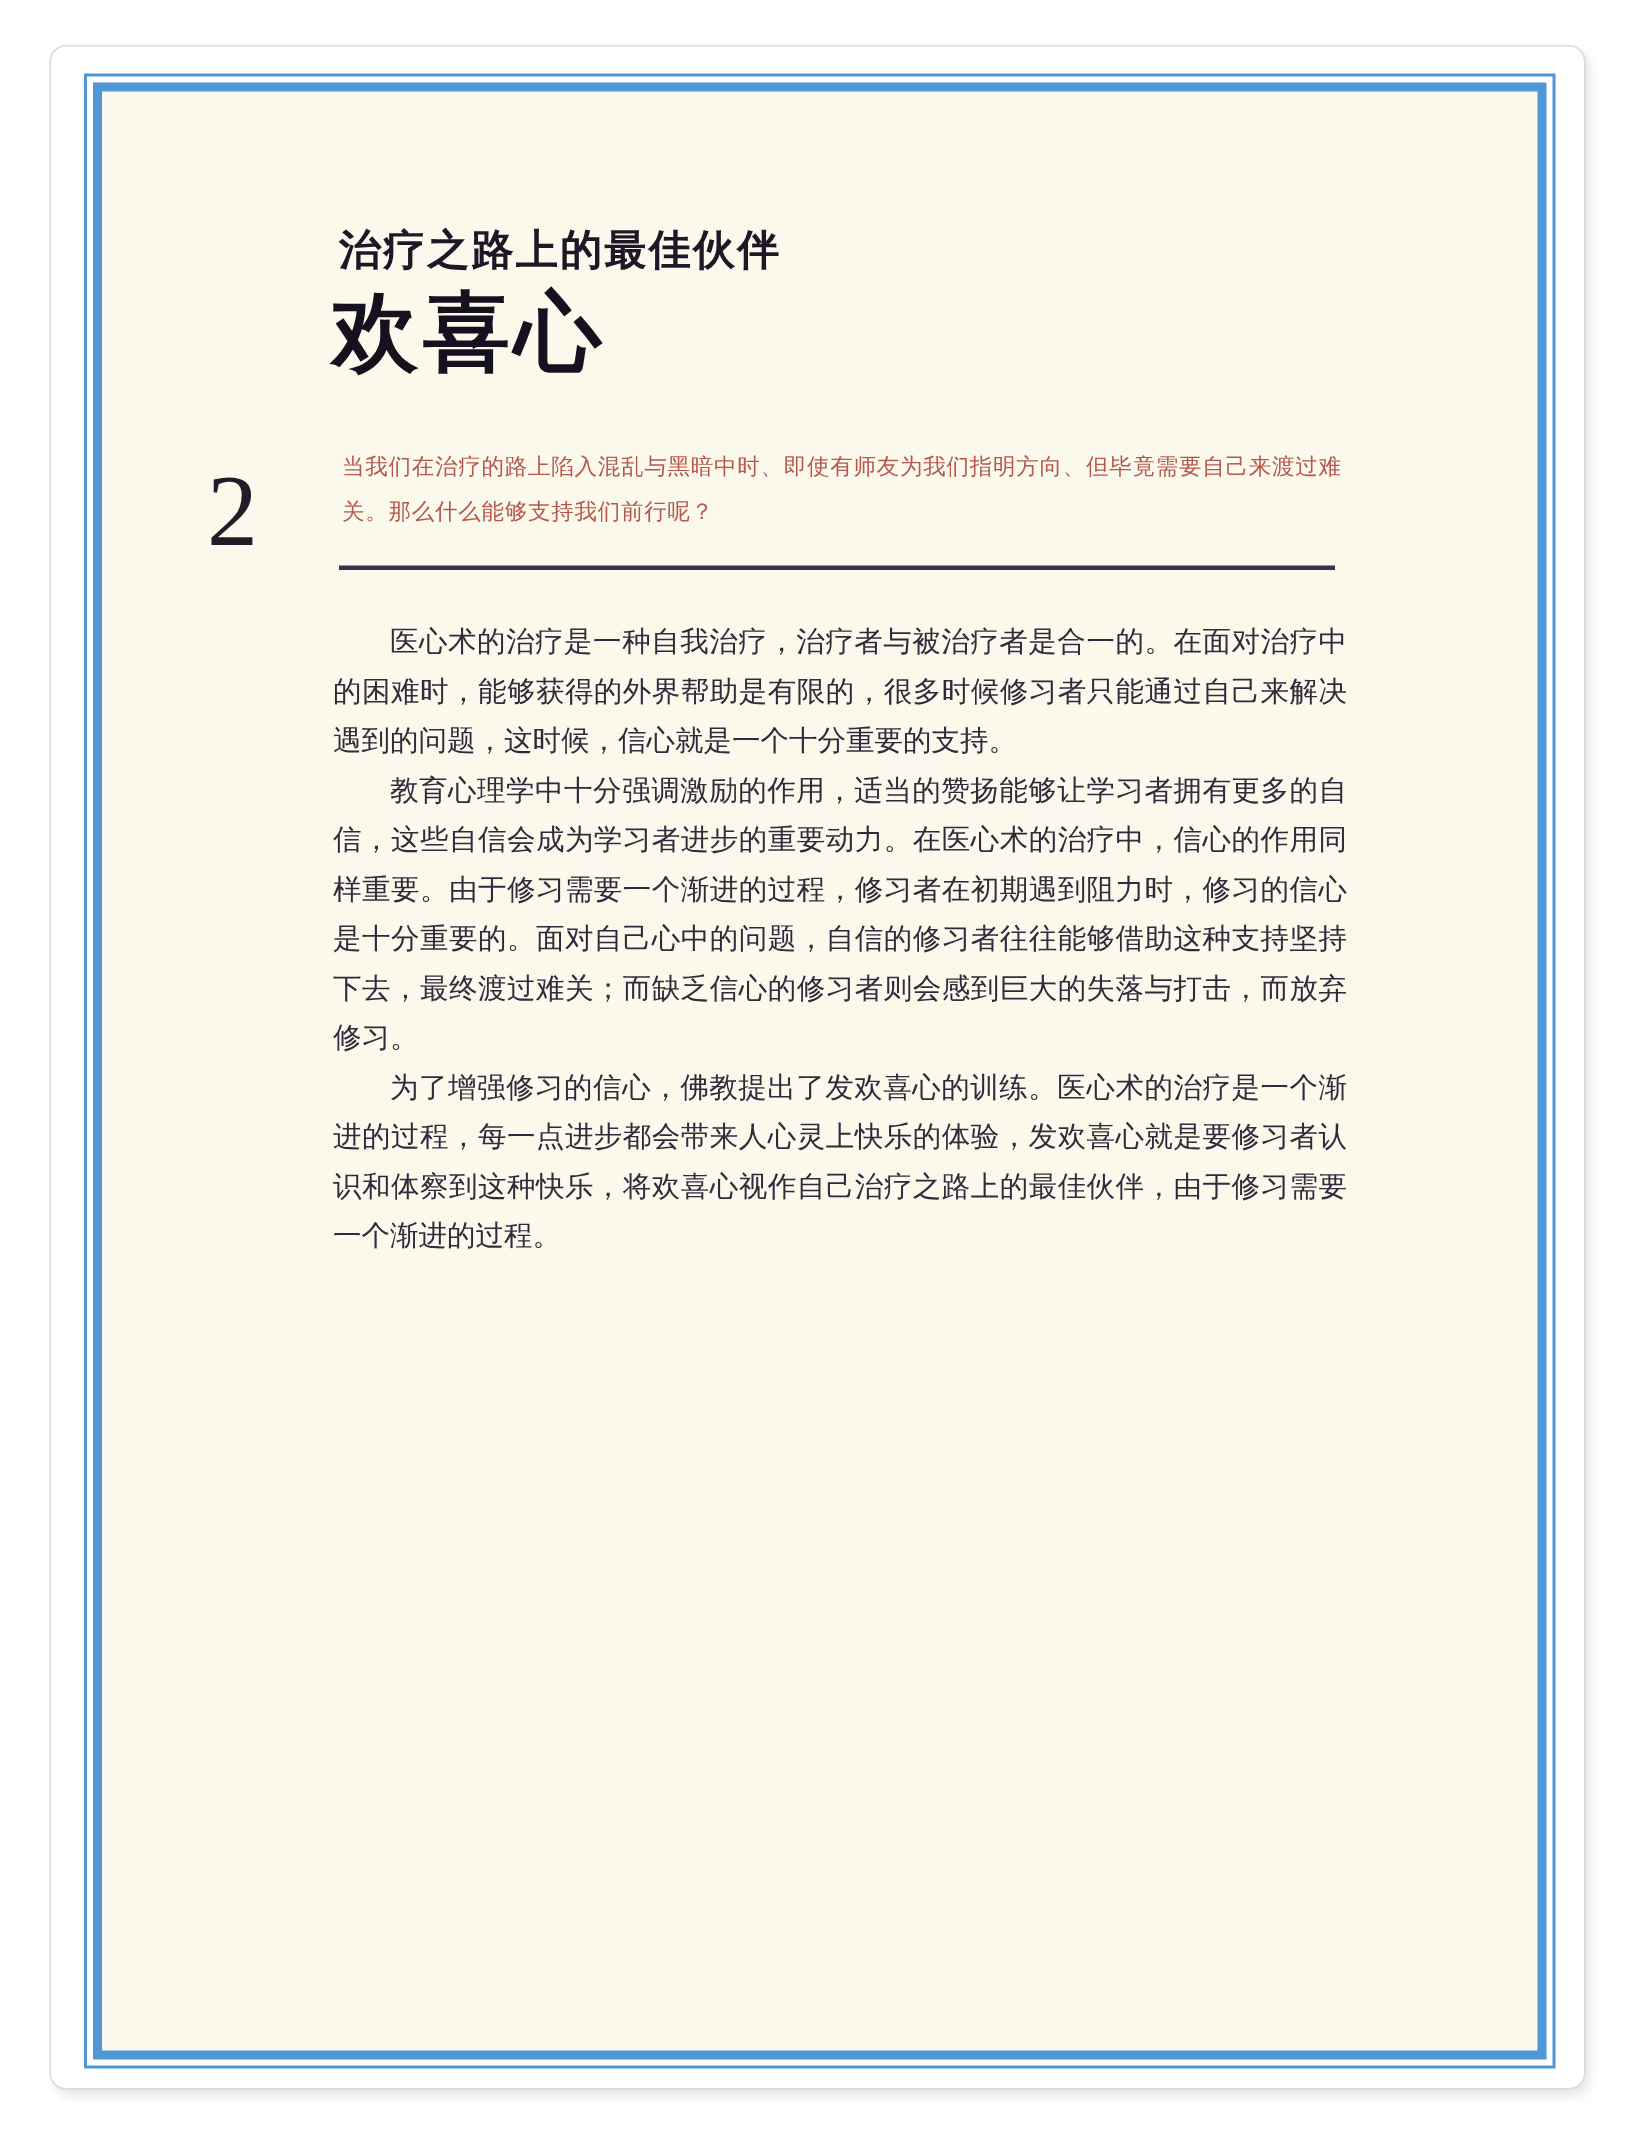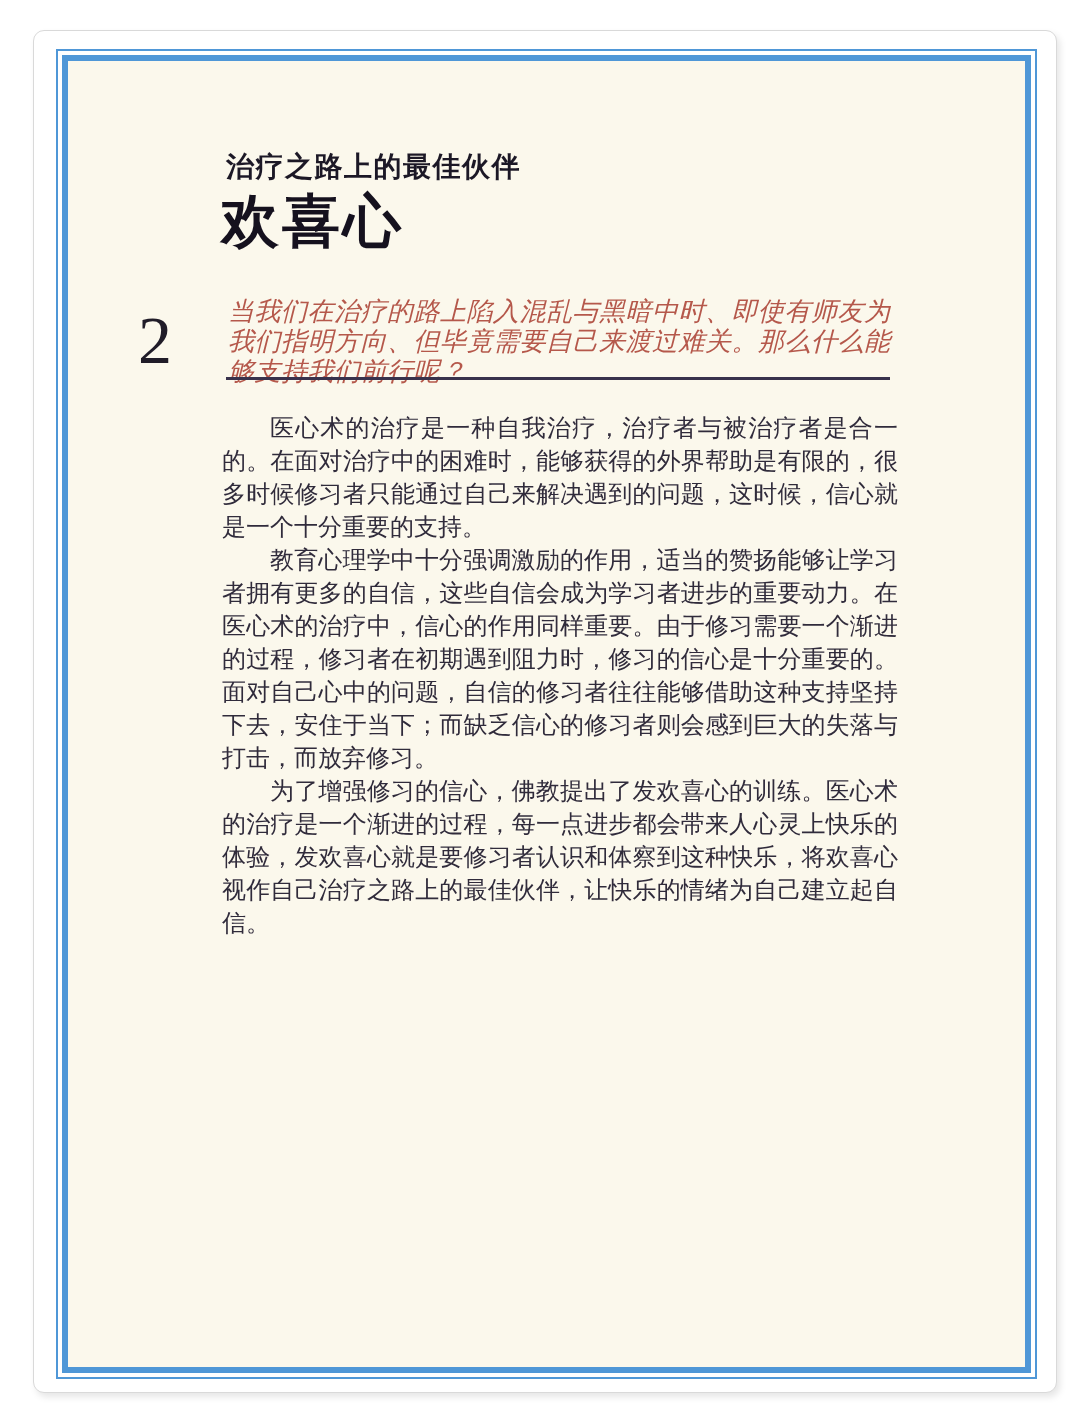--- a/index.html
+++ b/index.html
@@ -59,34 +59,33 @@
     position: absolute;
     left: 221px; top: 190px;
     font-weight: 700;
     font-size: 58px; line-height: 1.1;
     letter-spacing: 3px;
     color: #15111e;
   }
   .lede {
     position: absolute;
     left: 228px; top: 297px; width: 676px;
-    font-size: 26px; line-height: 30px;
+    font-size: 15px; line-height: 30px;
     letter-spacing: 0.5px;
     color: #b5584b;
-    font-style: italic;
   }
   .divider {
     position: absolute;
     left: 226px; top: 377px; width: 664px; height: 3px;
     background: #38324c;
   }
   .body-text {
     position: absolute;
     left: 222px; top: 412px; width: 676px;
-    font-size: 24px; line-height: 33px;
+    font-size: 19px; line-height: 33px;
     text-align: justify;
     color: #302b3b;
     font-family: Liberation Serif, serif;
   }
   .body-text p {
     margin: 0;
     text-indent: 2em;
   }
 </style>
 </head>
@@ -105,17 +104,17 @@
     <div class="kicker">治疗之路上的最佳伙伴</div>
 
     <h1 class="title" style="margin:0; font-size:58px;">欢喜心</h1>
 
     <div class="lede">当我们在治疗的路上陷入混乱与黑暗中时、即使有师友为我们指明方向、但毕竟需要自己来渡过难关。那么什么能够支持我们前行呢？</div>
 
     <div class="divider"></div>
 
     <div class="body-text">
       <p>医心术的治疗是一种自我治疗，治疗者与被治疗者是合一的。在面对治疗中的困难时，能够获得的外界帮助是有限的，很多时候修习者只能通过自己来解决遇到的问题，这时候，信心就是一个十分重要的支持。</p>
-      <p>教育心理学中十分强调激励的作用，适当的赞扬能够让学习者拥有更多的自信，这些自信会成为学习者进步的重要动力。在医心术的治疗中，信心的作用同样重要。由于修习需要一个渐进的过程，修习者在初期遇到阻力时，修习的信心是十分重要的。面对自己心中的问题，自信的修习者往往能够借助这种支持坚持下去，安住于当下；而缺乏信心的修习者则会感到巨大的失落与打击，而放弃修习。</p>
-      <p>为了增强修习的信心，佛教提出了发欢喜心的训练。医心术的治疗是一个渐进的过程，每一点进步都会带来人心灵上快乐的体验，发欢喜心就是要修习者认识和体察到这种快乐，将欢喜心视作自己治疗之路上的最佳伙伴，让快乐的情绪为自己建立起自信。</p>
+      <p>教育心理学中十分强调激励的作用，适当的赞扬能够让学习者拥有更多的自信，这些自信会成为学习者进步的重要动力。在医心术的治疗中，信心的作用同样重要。由于修习需要一个渐进的过程，修习者在初期遇到阻力时，修习的信心是十分重要的。面对自己心中的问题，自信的修习者往往能够借助这种支持坚持下去，最终渡过难关；而缺乏信心的修习者则会感到巨大的失落与打击，而放弃修习。</p>
+      <p>为了增强修习的信心，佛教提出了发欢喜心的训练。医心术的治疗是一个渐进的过程，每一点进步都会带来人心灵上快乐的体验，发欢喜心就是要修习者认识和体察到这种快乐，将欢喜心视作自己治疗之路上的最佳伙伴，由于修习需要一个渐进的过程。</p>
     </div>
   </div>
 </div>
 
 </body></html>

